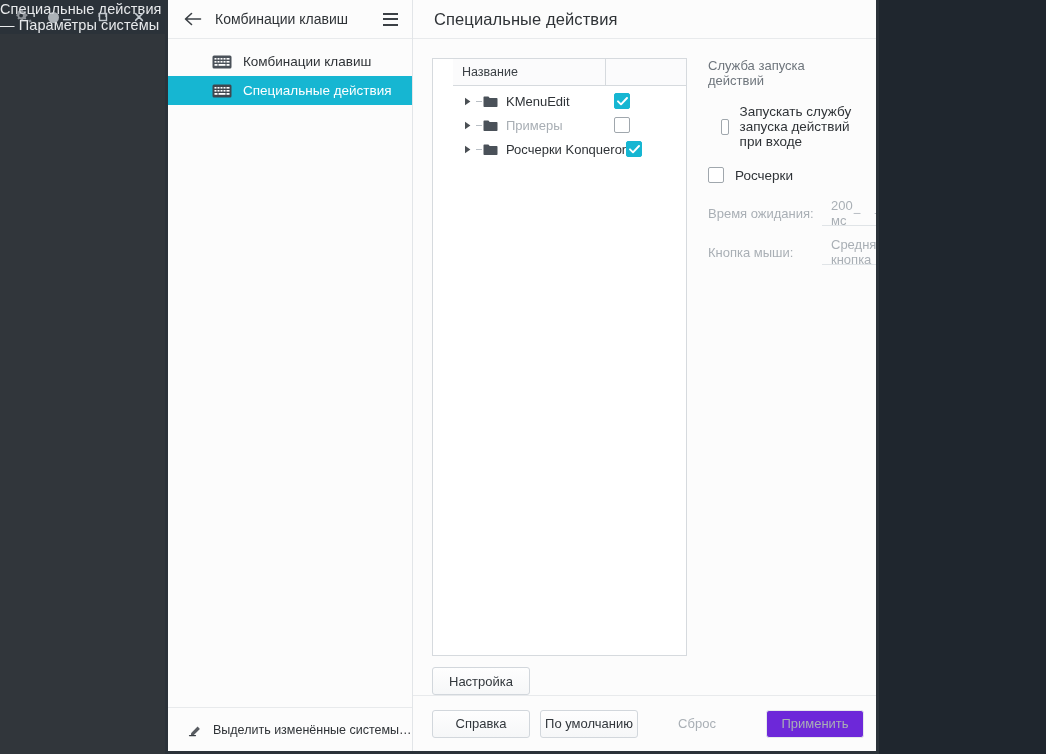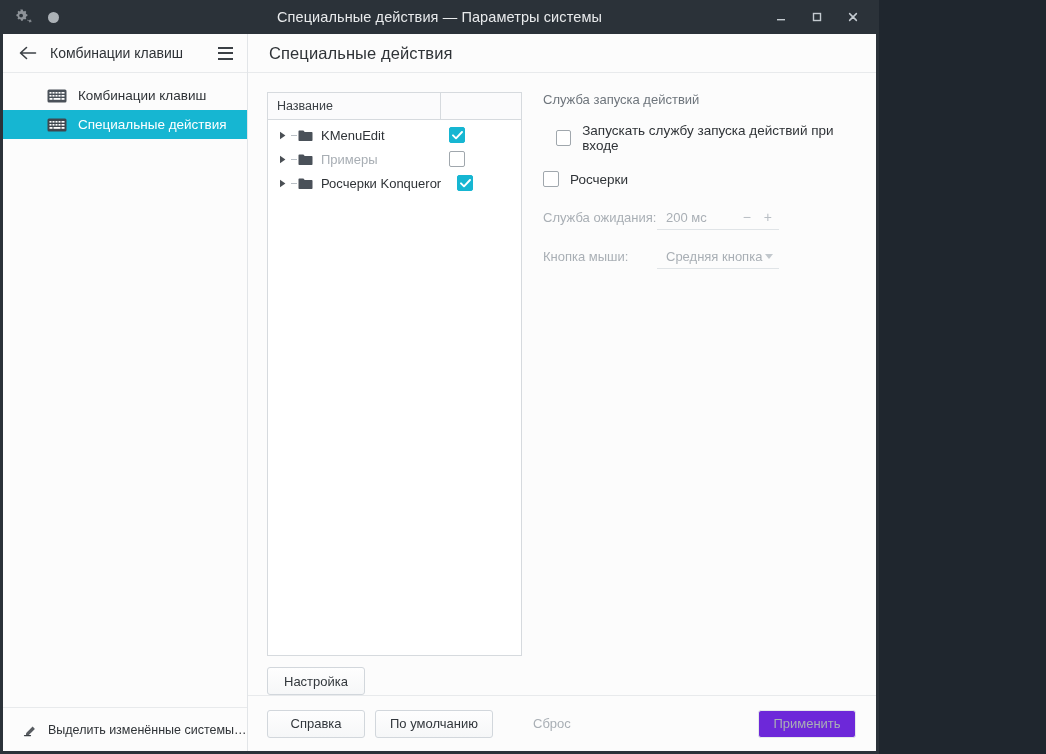--- a/index.html
+++ b/index.html
@@ -12,21 +12,20 @@
     font-family: "Liberation Sans", "DejaVu Sans", sans-serif;
     -webkit-font-smoothing: antialiased;
   }
 
   .window {
     position: relative;
     width: 879px;
     height: 754px;
     background: #31363b;
     display: flex;
-    flex-direction: column;
   }
 
   
   .titlebar {
     height: 34px;
     flex: 0 0 34px;
     background: #2b3239;
     display: flex;
     align-items: center;
     position: relative;
@@ -207,20 +206,21 @@
     display: flex;
     flex-direction: column;
   }
   .tree-box {
     flex: 1 1 auto;
     border: 1px solid #d6dade;
     background: #ffffff;
     display: flex;
     flex-direction: column;
     min-height: 0;
+    padding-left: 20px;
   }
   .tree-header {
     display: flex;
     height: 27px;
     flex: 0 0 27px;
     border-bottom: 1px solid #d6dade;
     background: #fbfbfc;
   }
   .tree-header-cell {
     display: flex;
@@ -647,21 +647,21 @@
             </div>
 
             <div class="opt-row">
               <span class="cb">
                 
               </span>
               <span class="opt-label">Росчерки</span>
             </div>
 
             <div class="field-row" style="margin-top:4px">
-              <span class="field-label">Служба ожидания:</span>
+              <span class="field-label">Время ожидания:</span>
               <span class="field-ctl spin-wrap">
                 <span>200 мс</span>
                 <span class="spin-btns">
                   <span>−</span>
                   <span>+</span>
                 </span>
               </span>
             </div>
 
             <div class="field-row">

